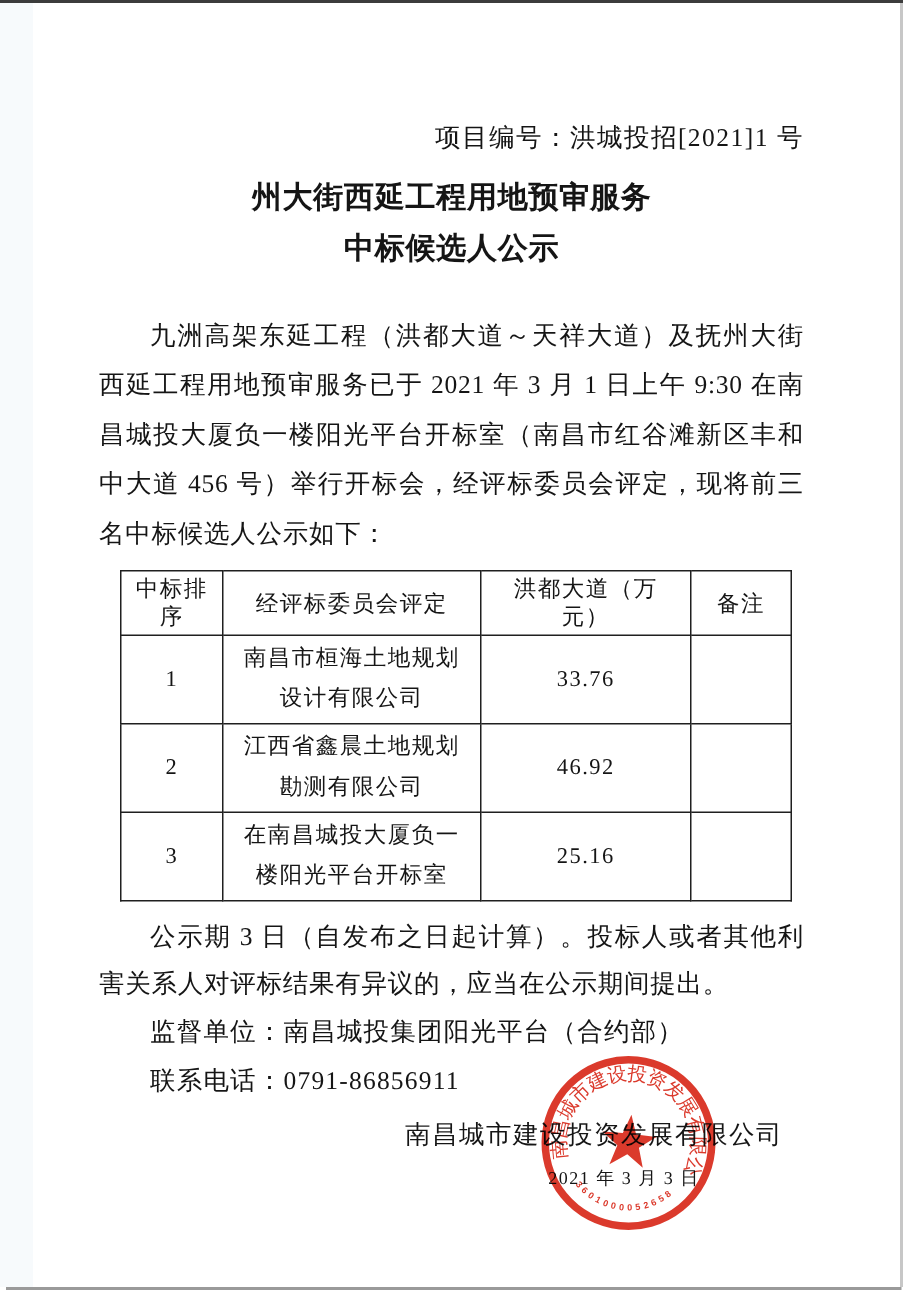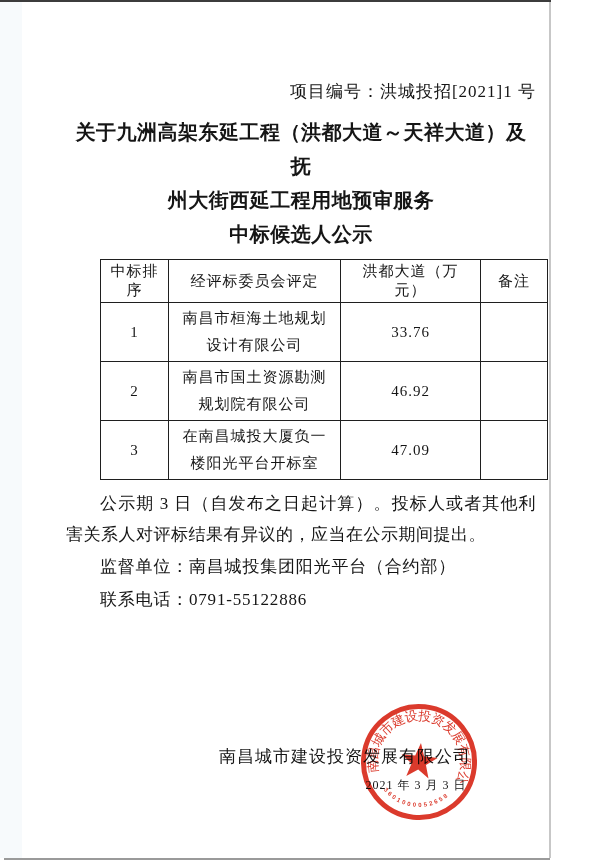--- a/index.html
+++ b/index.html
@@ -1,18 +1,18 @@
 <!DOCTYPE html>
 <html><head>
 <meta charset="utf-8">
 <style>
   html,body { margin:0; padding:0; background:#ffffff; }
   .page {
     position:relative;
-    width:551px; height:867px;
+    width:602px; height:867px;
     background:#ffffff;
     font-family:"Liberation Serif","DejaVu Serif",serif;
     color:#151515;
     overflow:hidden;
   }
   
   .scan-top    { position:absolute; top:0; left:0; right:0; height:2px; background:#3c3c3c; }
   .scan-bottom { position:absolute; top:858px; left:4px; right:1px; height:2px; background:#9a9a9a; }
   .scan-right  { position:absolute; top:2px; right:0; width:2px; height:856px; background:#c7c7c7; }
   .scan-left   { position:absolute; top:2px; left:0; width:22px; height:856px; background:#f7fafc; }
@@ -40,21 +40,21 @@
     line-height:33px;
     letter-spacing:0.5px;
     text-align:justify;
     text-indent:2em;
   }
   table.bid {
     border-collapse:collapse;
     table-layout:fixed;
     width:447px;
     margin-top:8px;
-    margin-left:34px;
+    margin-left:14px;
   }
   table.bid th, table.bid td {
     border:1.5px solid #1f1f1f;
     font-weight:normal;
     text-align:center;
     vertical-align:middle;
     font-size:15px;
     letter-spacing:1px;
     padding:2px 6px;
     box-sizing:border-box;
@@ -110,25 +110,25 @@
 
 <div class="page">
   <div class="scan-top"></div>
   <div class="scan-left"></div>
 
   <div class="content">
 
     <div class="project-no">项目编号：洪城投招[2021]1 号</div>
 
     <div class="title">
-      <div>关于九洲高架东延工程（洪都大道～天祥大道）及抚</div>
       <div>州大街西延工程用地预审服务</div>
       <div>中标候选人公示</div>
     </div>
 
+    <div class="intro">九洲高架东延工程（洪都大道～天祥大道）及抚州大街西延工程用地预审服务已于 2021 年 3 月 1 日上午 9:30 在南昌城投大厦负一楼阳光平台开标室（南昌市红谷滩新区丰和中大道 456 号）举行开标会，经评标委员会评定，现将前三名中标候选人公示如下：</div>
 
     <table class="bid">
       <colgroup>
         <col class="c-rank">
           <col class="c-name">
           <col class="c-price">
           <col class="c-remark">
       </colgroup>
       <tbody>
           <tr>
@@ -138,36 +138,36 @@
         <th>备注</th>
       </tr>
       <tr>
         <td>1</td>
         <td class="name-cell">南昌市桓海土地规划设计有限公司</td>
         <td>33.76</td>
         <td></td>
       </tr>
       <tr>
         <td>2</td>
-        <td class="name-cell">南昌市国土资源勘测规划院有限公司</td>
+        <td class="name-cell">江西省鑫晨土地规划勘测有限公司</td>
         <td>46.92</td>
         <td></td>
       </tr>
       <tr>
         <td>3</td>
         <td class="name-cell">在南昌城投大厦负一楼阳光平台开标室</td>
-        <td>47.09</td>
+        <td>25.16</td>
         <td></td>
       </tr>
     </tbody>
       </table>
 
     <div class="notice">公示期 3 日（自发布之日起计算）。投标人或者其他利害关系人对评标结果有异议的，应当在公示期间提出。</div>
     <div class="supervisor">监督单位：南昌城投集团阳光平台（合约部）</div>
-    <div class="contact">联系电话：0791-55122886</div>
+    <div class="contact">联系电话：0791-86856911</div>
   </div>
 
   <div class="issuer">南昌城市建设投资发展有限公司</div>
   <div class="issue-date">2021 年 3 月 3 日</div>
 
   <svg class="stamp" viewBox="-70 -70 140 140" xmlns="http://www.w3.org/2000/svg">
     <g transform="rotate(6)">
       <circle r="55.5" fill="none" stroke="#d8291a" stroke-width="5"></circle>
       <path id="seal-arc-top" d="M -39.5 14.4 A 42 42 0 1 1 39.5 14.4" fill="none"></path>
       <path id="seal-arc-bottom" d="M -36.9 25.8 A 45 45 0 0 0 36.9 25.8" fill="none"></path>

